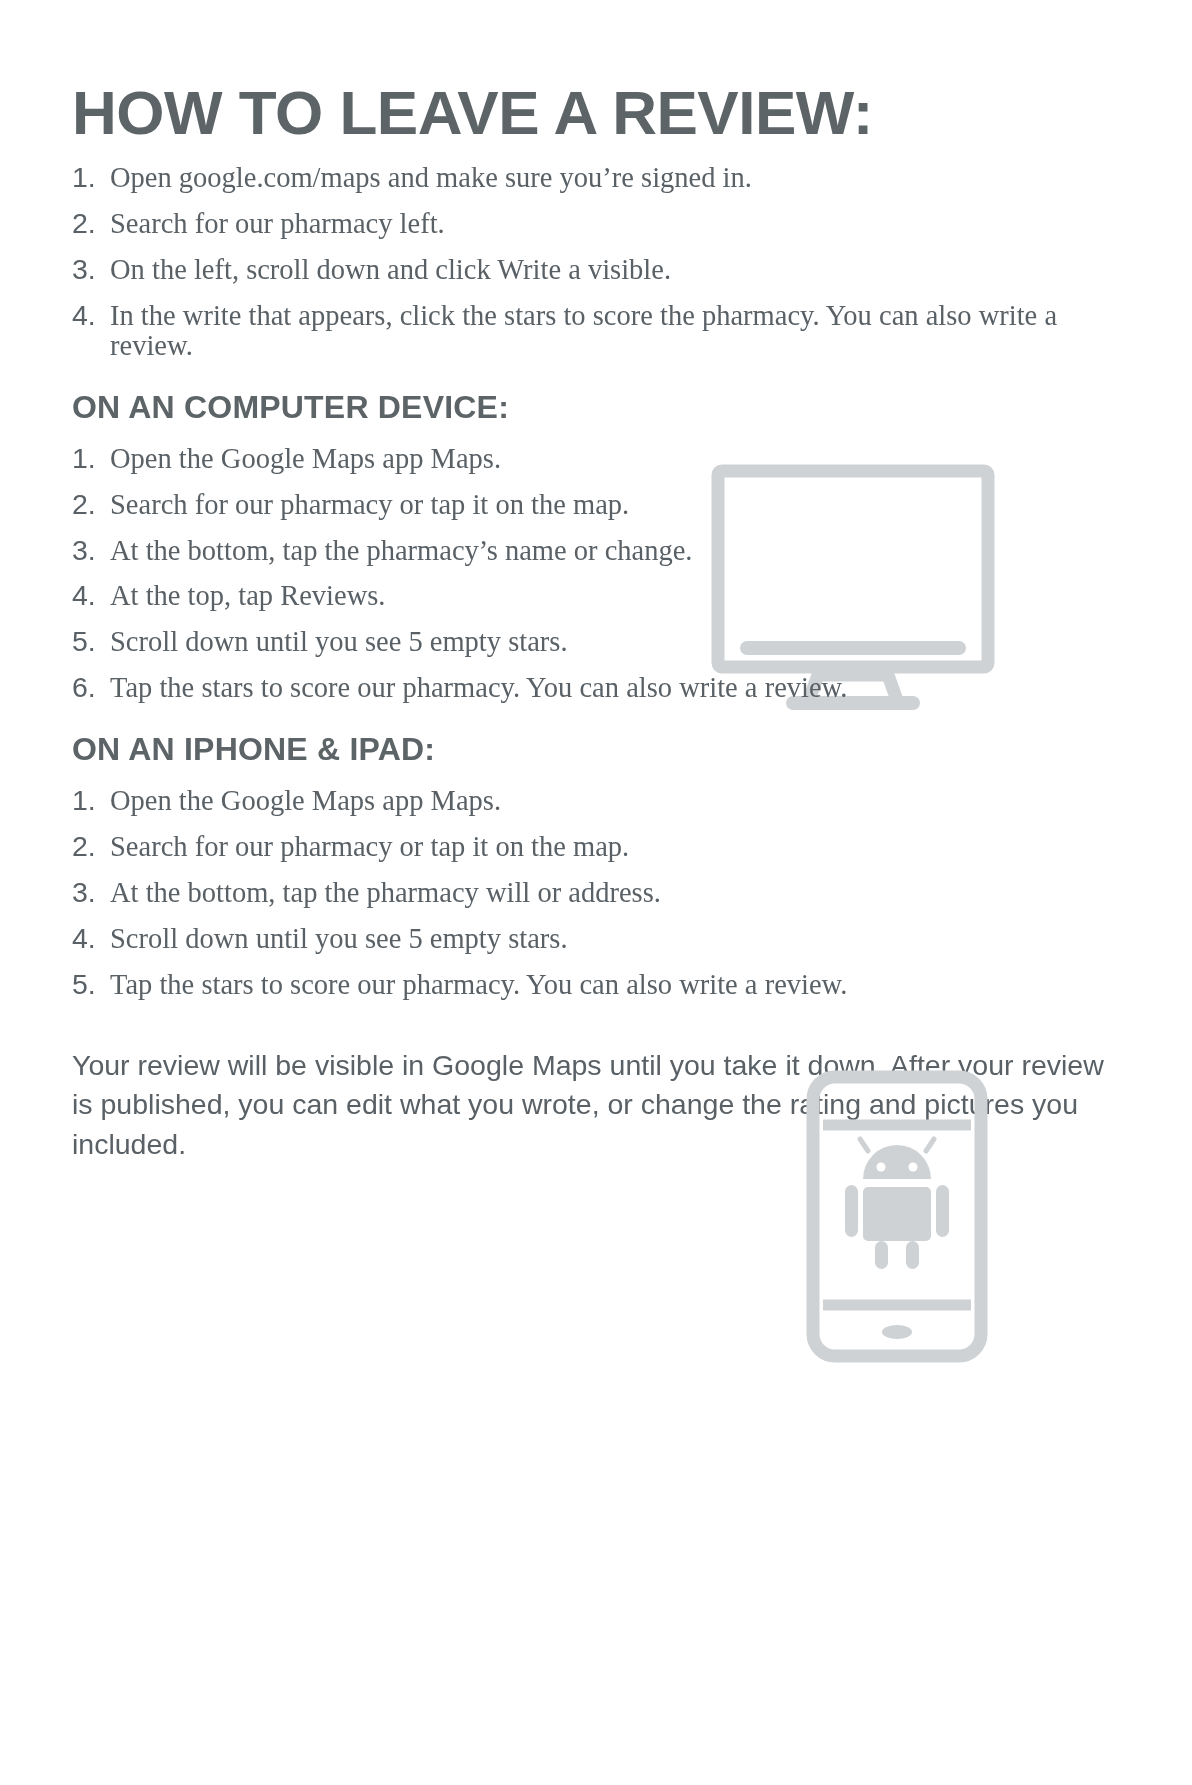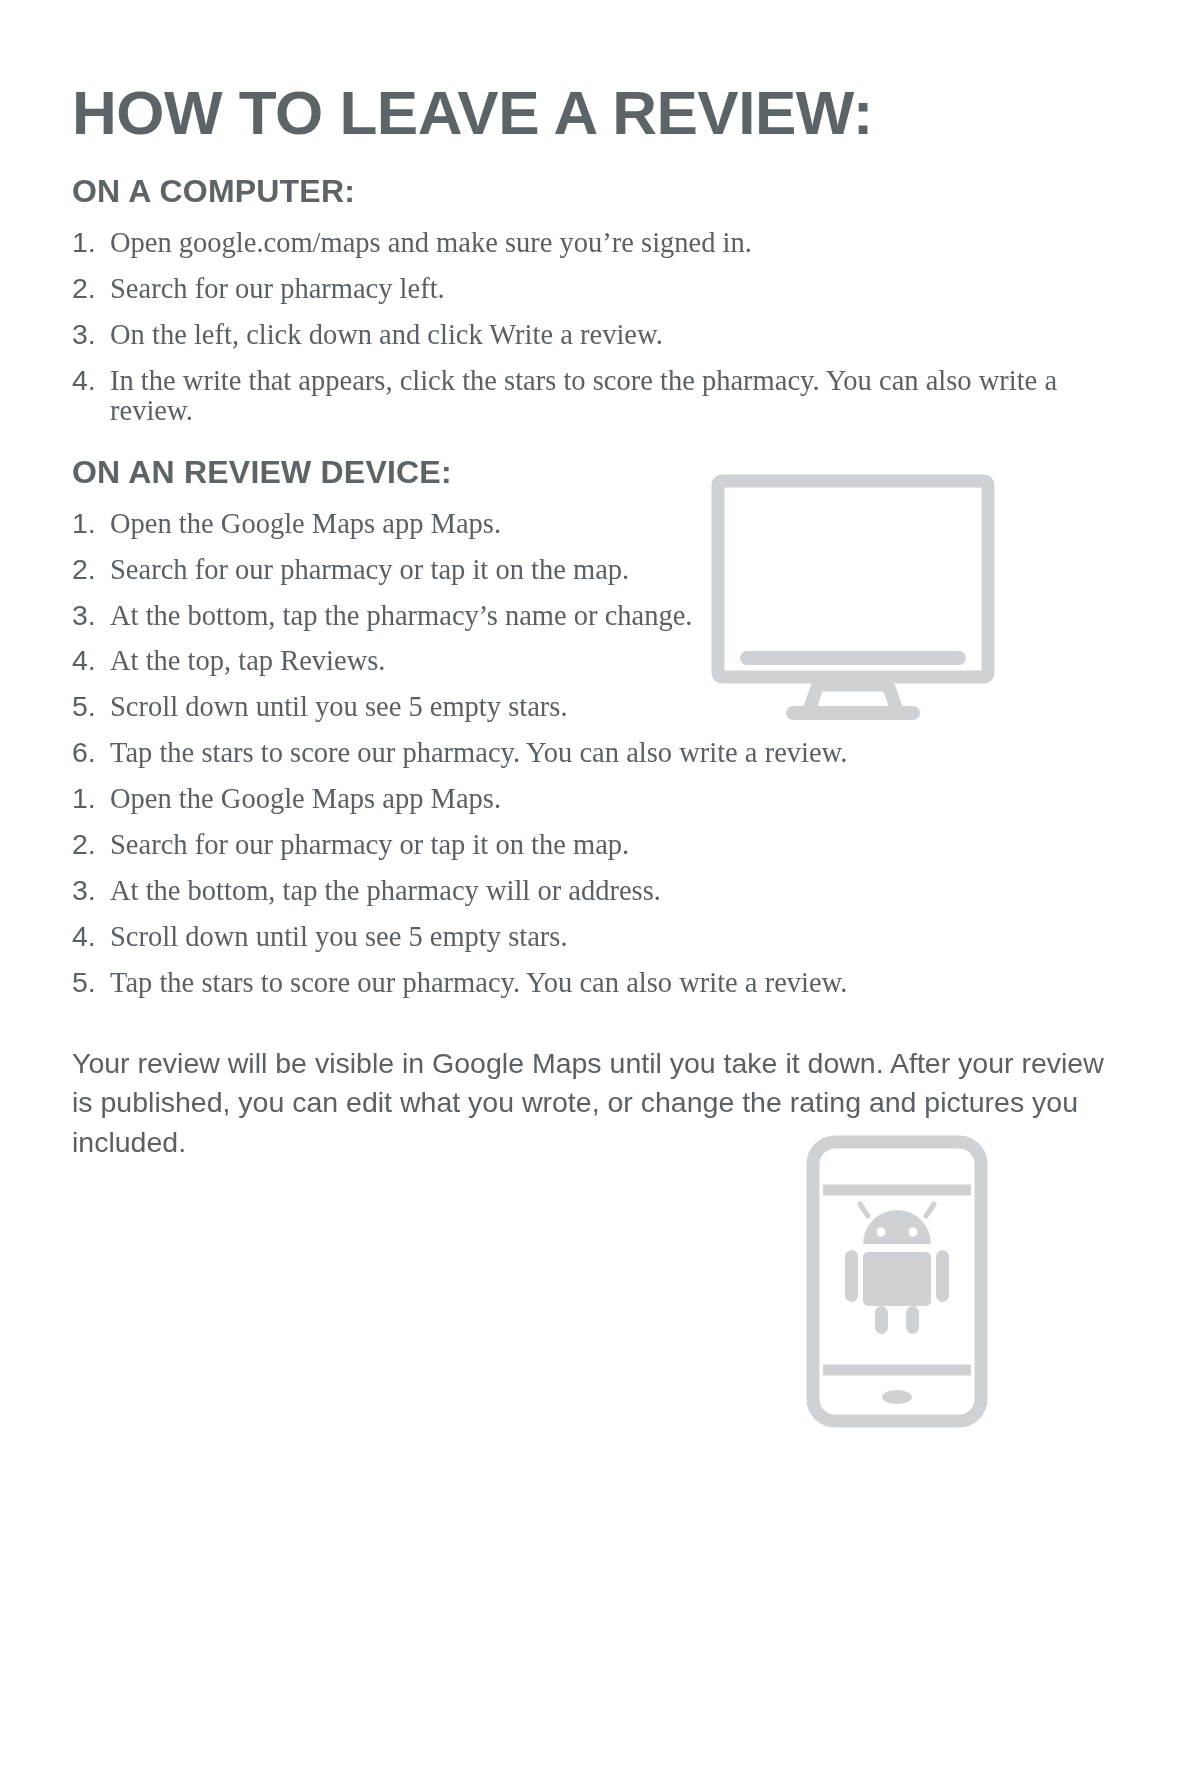--- a/index.html
+++ b/index.html
@@ -87,21 +87,20 @@
   .icon-fill { fill: #cfd2d4; }
 </style>
 </head>
 <body>
 
 <div class="page">
 
   <h1 class="main-title">HOW TO LEAVE A REVIEW:</h1>
 
   <div class="section">
-    <h2 class="section-title">ON A COMPUTER:</h2>
 
     <div class="art art-monitor">
       <svg width="290" height="250" viewBox="0 0 290 250">
         <rect x="10" y="8" width="270" height="196" rx="4" class="icon-gray" stroke-width="13"></rect>
         <rect x="32" y="178" width="226" height="14" rx="7" class="icon-fill"></rect>
         <ellipse cx="145" cy="209" rx="14" ry="7" class="icon-fill"></ellipse>
         <path d="M110 212 L100 240 L190 240 L180 212 Z" class="icon-gray" stroke-width="13"></path>
         <rect x="78" y="233" width="134" height="14" rx="7" class="icon-fill"></rect>
       </svg>
     </div>
@@ -110,31 +109,31 @@
       <li>
         <span class="num">1.</span>
         <span class="txt">Open google.com/maps and make sure you’re signed in.</span>
       </li>
       <li>
         <span class="num">2.</span>
         <span class="txt">Search for our pharmacy left.</span>
       </li>
       <li>
         <span class="num">3.</span>
-        <span class="txt">On the left, click down and click Write a review.</span>
+        <span class="txt">On the left, scroll down and click Write a visible.</span>
       </li>
       <li>
         <span class="num">4.</span>
         <span class="txt">In the write that appears, click the stars to score the pharmacy. You can also write a review.</span>
       </li>
     </ol>
   </div>
 
   <div class="section">
-    <h2 class="section-title">ON AN REVIEW DEVICE:</h2>
+    <h2 class="section-title">ON AN COMPUTER DEVICE:</h2>
 
     <div class="art art-android">
       <svg width="185" height="295" viewBox="0 0 185 295">
         <rect x="8" y="8" width="168" height="279" rx="22" class="icon-gray" stroke-width="13"></rect>
         <line x1="18" y1="56" x2="166" y2="56" class="icon-gray" stroke-width="11"></line>
         <line x1="18" y1="236" x2="166" y2="236" class="icon-gray" stroke-width="11"></line>
         <ellipse cx="92" cy="263" rx="15" ry="7" class="icon-fill"></ellipse>
 
         <g class="icon-fill">
           <path d="M58 110 a34 34 0 0 1 68 0 z"></path>
@@ -173,20 +172,21 @@
         <span class="txt">Scroll down until you see 5 empty stars.</span>
       </li>
       <li>
         <span class="num">6.</span>
         <span class="txt">Tap the stars to score our pharmacy. You can also write a review.</span>
       </li>
     </ol>
   </div>
 
   <div class="section">
+    <h2 class="section-title">ON AN IPHONE &amp; IPAD:</h2>
 
     <ol class="steps">
       <li>
         <span class="num">1.</span>
         <span class="txt">Open the Google Maps app Maps.</span>
       </li>
       <li>
         <span class="num">2.</span>
         <span class="txt">Search for our pharmacy or tap it on the map.</span>
       </li>

